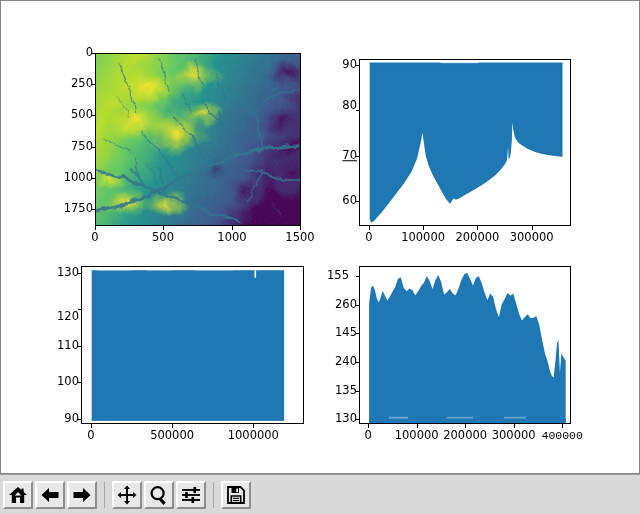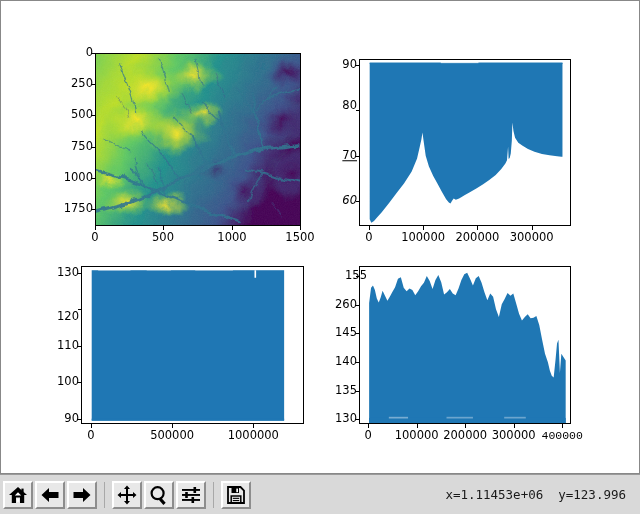--- a/index.html
+++ b/index.html
@@ -281,21 +281,21 @@
       <div class="tickmark x" style="left:172.7px; top:167px;"></div>
       <div class="tick xtick" style="left:9.8px;   top:173px;">0</div>
       <div class="tick xtick" style="left:64.1px;  top:173px;">100000</div>
       <div class="tick xtick" style="left:118.4px; top:173px;">200000</div>
       <div class="tick xtick" style="left:172.7px; top:173px;">300000</div>
 
       <div class="tickmark y" style="left:-3.5px; top:142.1px;"></div>
       <div class="tickmark y" style="left:-3.5px; top:96.6px;"></div>
       <div class="tickmark y" style="left:-3.5px; top:51.1px;"></div>
       <div class="tickmark y" style="left:-3.5px; top:5.5px;"></div>
-      <div class="tick ytick" style="right:214px; top:142.1px;font-style:italic;">60</div>
+      <div class="tick ytick" style="right:214px; top:142.1px;">60</div>
       <div class="tick ytick" style="right:214px; top:96.6px;text-decoration:underline;">70</div>
       <div class="tick ytick" style="right:214px; top:47px;">80</div>
       <div class="tick ytick" style="right:214px; top:5.5px;">90</div>
     </div>
 
     <div class="axes" id="ax-bl" style="left:80px; top:265px; width:223px; height:158px;">
       <div class="frame">
         <svg class="plotsvg" viewBox="0 0 410 290" preserveAspectRatio="none">
 
           <rect x="18" y="6" width="357" height="279" fill="#1f77b4"></rect>
@@ -365,24 +365,24 @@
       <div class="tick xtick" style="left:203.2px; top:164px;font-family:Liberation Mono, monospace;">400000</div>
 
       <div class="tickmark y" style="left:-3.5px; top:153.0px;"></div>
       <div class="tickmark y" style="left:-3.5px; top:124.5px;"></div>
       <div class="tickmark y" style="left:-3.5px; top:95.9px;"></div>
       <div class="tickmark y" style="left:-3.5px; top:67.4px;"></div>
       <div class="tickmark y" style="left:-3.5px; top:38.9px;"></div>
       <div class="tickmark y" style="left:-3.5px; top:10.3px;"></div>
       <div class="tick ytick" style="right:214px; top:153.0px;">130</div>
       <div class="tick ytick" style="right:214px; top:124.5px;">135</div>
-      <div class="tick ytick" style="right:214px; top:95.9px;">140</div>
+      <div class="tick ytick" style="right:214px; top:95.9px;">240</div>
       <div class="tick ytick" style="right:214px; top:67.4px;">145</div>
       <div class="tick ytick" style="right:214px; top:38.9px;">260</div>
-      <div class="tick ytick" style="right:204px; top:10.3px;">155</div>
+      <div class="tick ytick" style="right:222px; top:10.3px;">155</div>
     </div>
 
   </div>
 
   <div id="toolbar">
 
     <div class="tb-group">
       <div class="tb-btn" title="Reset original view">
         <span>
           <svg width="20" height="18" viewBox="0 0 20 18">
@@ -455,16 +455,15 @@
             <rect x="4.5" y="1.8" width="7.5" height="5.2" fill="#000000"></rect>
             <rect x="9.3" y="2.6" width="1.7" height="3.6" fill="#ffffff"></rect>
             <rect x="4.2" y="10" width="9.6" height="7" fill="none" stroke="#000000" stroke-width="1.5"></rect>
             <rect x="5.8" y="11.8" width="6.4" height="1.1" fill="#000000"></rect>
             <rect x="5.8" y="14" width="6.4" height="1.1" fill="#000000"></rect>
           </svg>
         </span>
       </div>
     </div>
 
-    <div id="status">x=1.11453e+06  y=123.996</div>
   </div>
 
 </div>
 
 </body></html>

